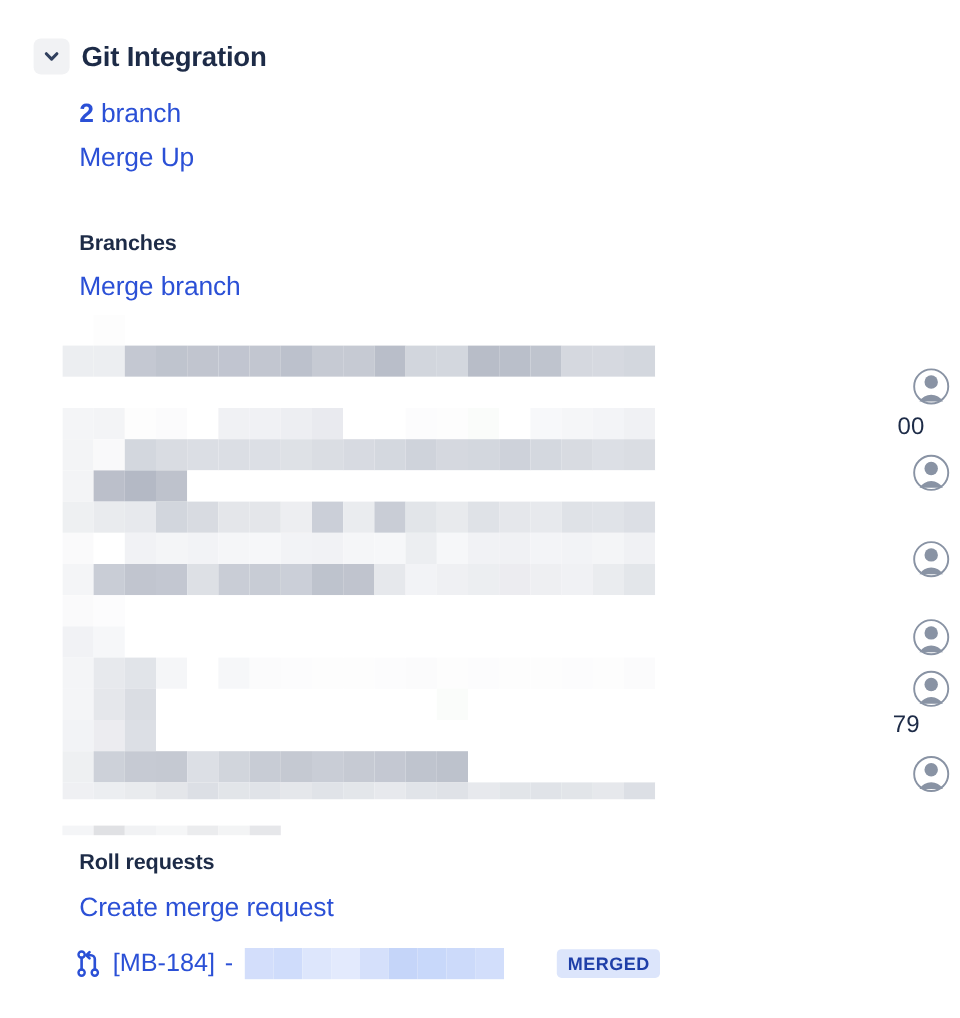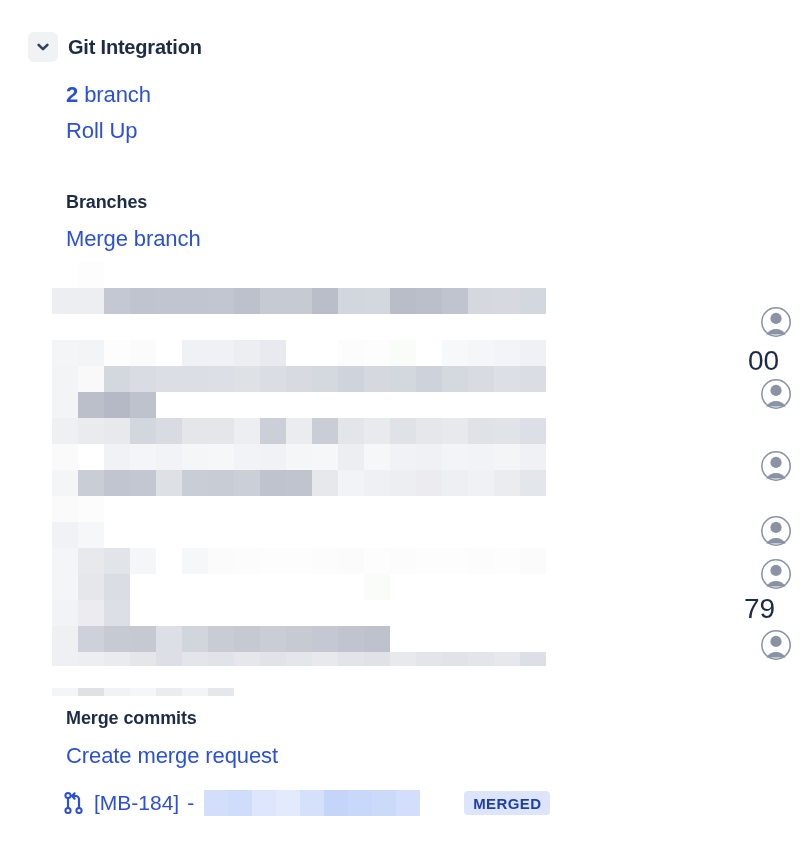--- a/index.html
+++ b/index.html
@@ -34,21 +34,21 @@
     display: flex;
     align-items: center;
     justify-content: center;
     border: none;
     padding: 0;
     cursor: pointer;
     flex: 0 0 auto;
   }
   .chevron-btn svg { display: block; }
   .section-title {
-    font-size: 20px;
+    font-size: 23px;
     font-weight: 700;
     letter-spacing: -0.2px;
     color: #1d2b47;
     white-space: nowrap;
   }
 
   
   .link {
     color: #2b50d6;
     text-decoration: none;
@@ -134,21 +134,21 @@
     position: absolute;
     width: 32px;
     height: 32px;
     right: 8px;
   }
   .avatar svg { display: block; }
 
   
   .clipped-num {
     position: absolute;
-    font-size: 28px;
+    font-size: 20px;
     color: #1d2b47;
     letter-spacing: 0px;
     white-space: nowrap;
   }
 
   
   .mr-row {
     position: absolute;
     left: 64px;
     top: 790px;
@@ -192,21 +192,21 @@
     </svg>
   </button>
   <span class="section-title">Git Integration</span>
 </div>
 
 <div class="commits-line">
   <a class="link"><b class="count">2</b> <span>branch</span></a>
 </div>
 
 <div class="rollup-line">
-  <a class="link">Roll Up</a>
+  <a class="link">Merge Up</a>
 </div>
 
 <div class="sub-heading branches-heading">Branches</div>
 <div class="create-branch">
   <a class="link">Merge branch</a>
 </div>
 
 <div class="redacted-region">
   <div class="mosaic">
       <i style="background: rgb(255, 255, 255);"></i>
@@ -696,21 +696,21 @@
         <circle cx="16" cy="12.4" r="5.6" fill="#8993a4"></circle>
         <path d="M6.2 28.5 A11.4 11.4 0 0 1 25.8 28.5" fill="#8993a4"></path>
       </svg>
     </div>
   </div>
 <div id="counters-host">
     <div class="clipped-num" style="top: 345px; left: 748px;">00</div>
     <div class="clipped-num" style="top: 593px; left: 744px;">79</div>
   </div>
 
-<div class="sub-heading merge-heading">Merge commits</div>
+<div class="sub-heading merge-heading">Roll requests</div>
 <div class="create-mr">
   <a class="link">Create merge request</a>
 </div>
 
 <div class="mr-row">
   <span class="mr-icon">
     <svg width="22" height="24" viewBox="0 0 22 24">
       <circle cx="4" cy="4.5" r="2.6" fill="none" stroke="#2b50d6" stroke-width="2"></circle>
       <circle cx="4" cy="19.5" r="2.6" fill="none" stroke="#2b50d6" stroke-width="2"></circle>
       <circle cx="15" cy="19.5" r="2.6" fill="none" stroke="#2b50d6" stroke-width="2"></circle>

